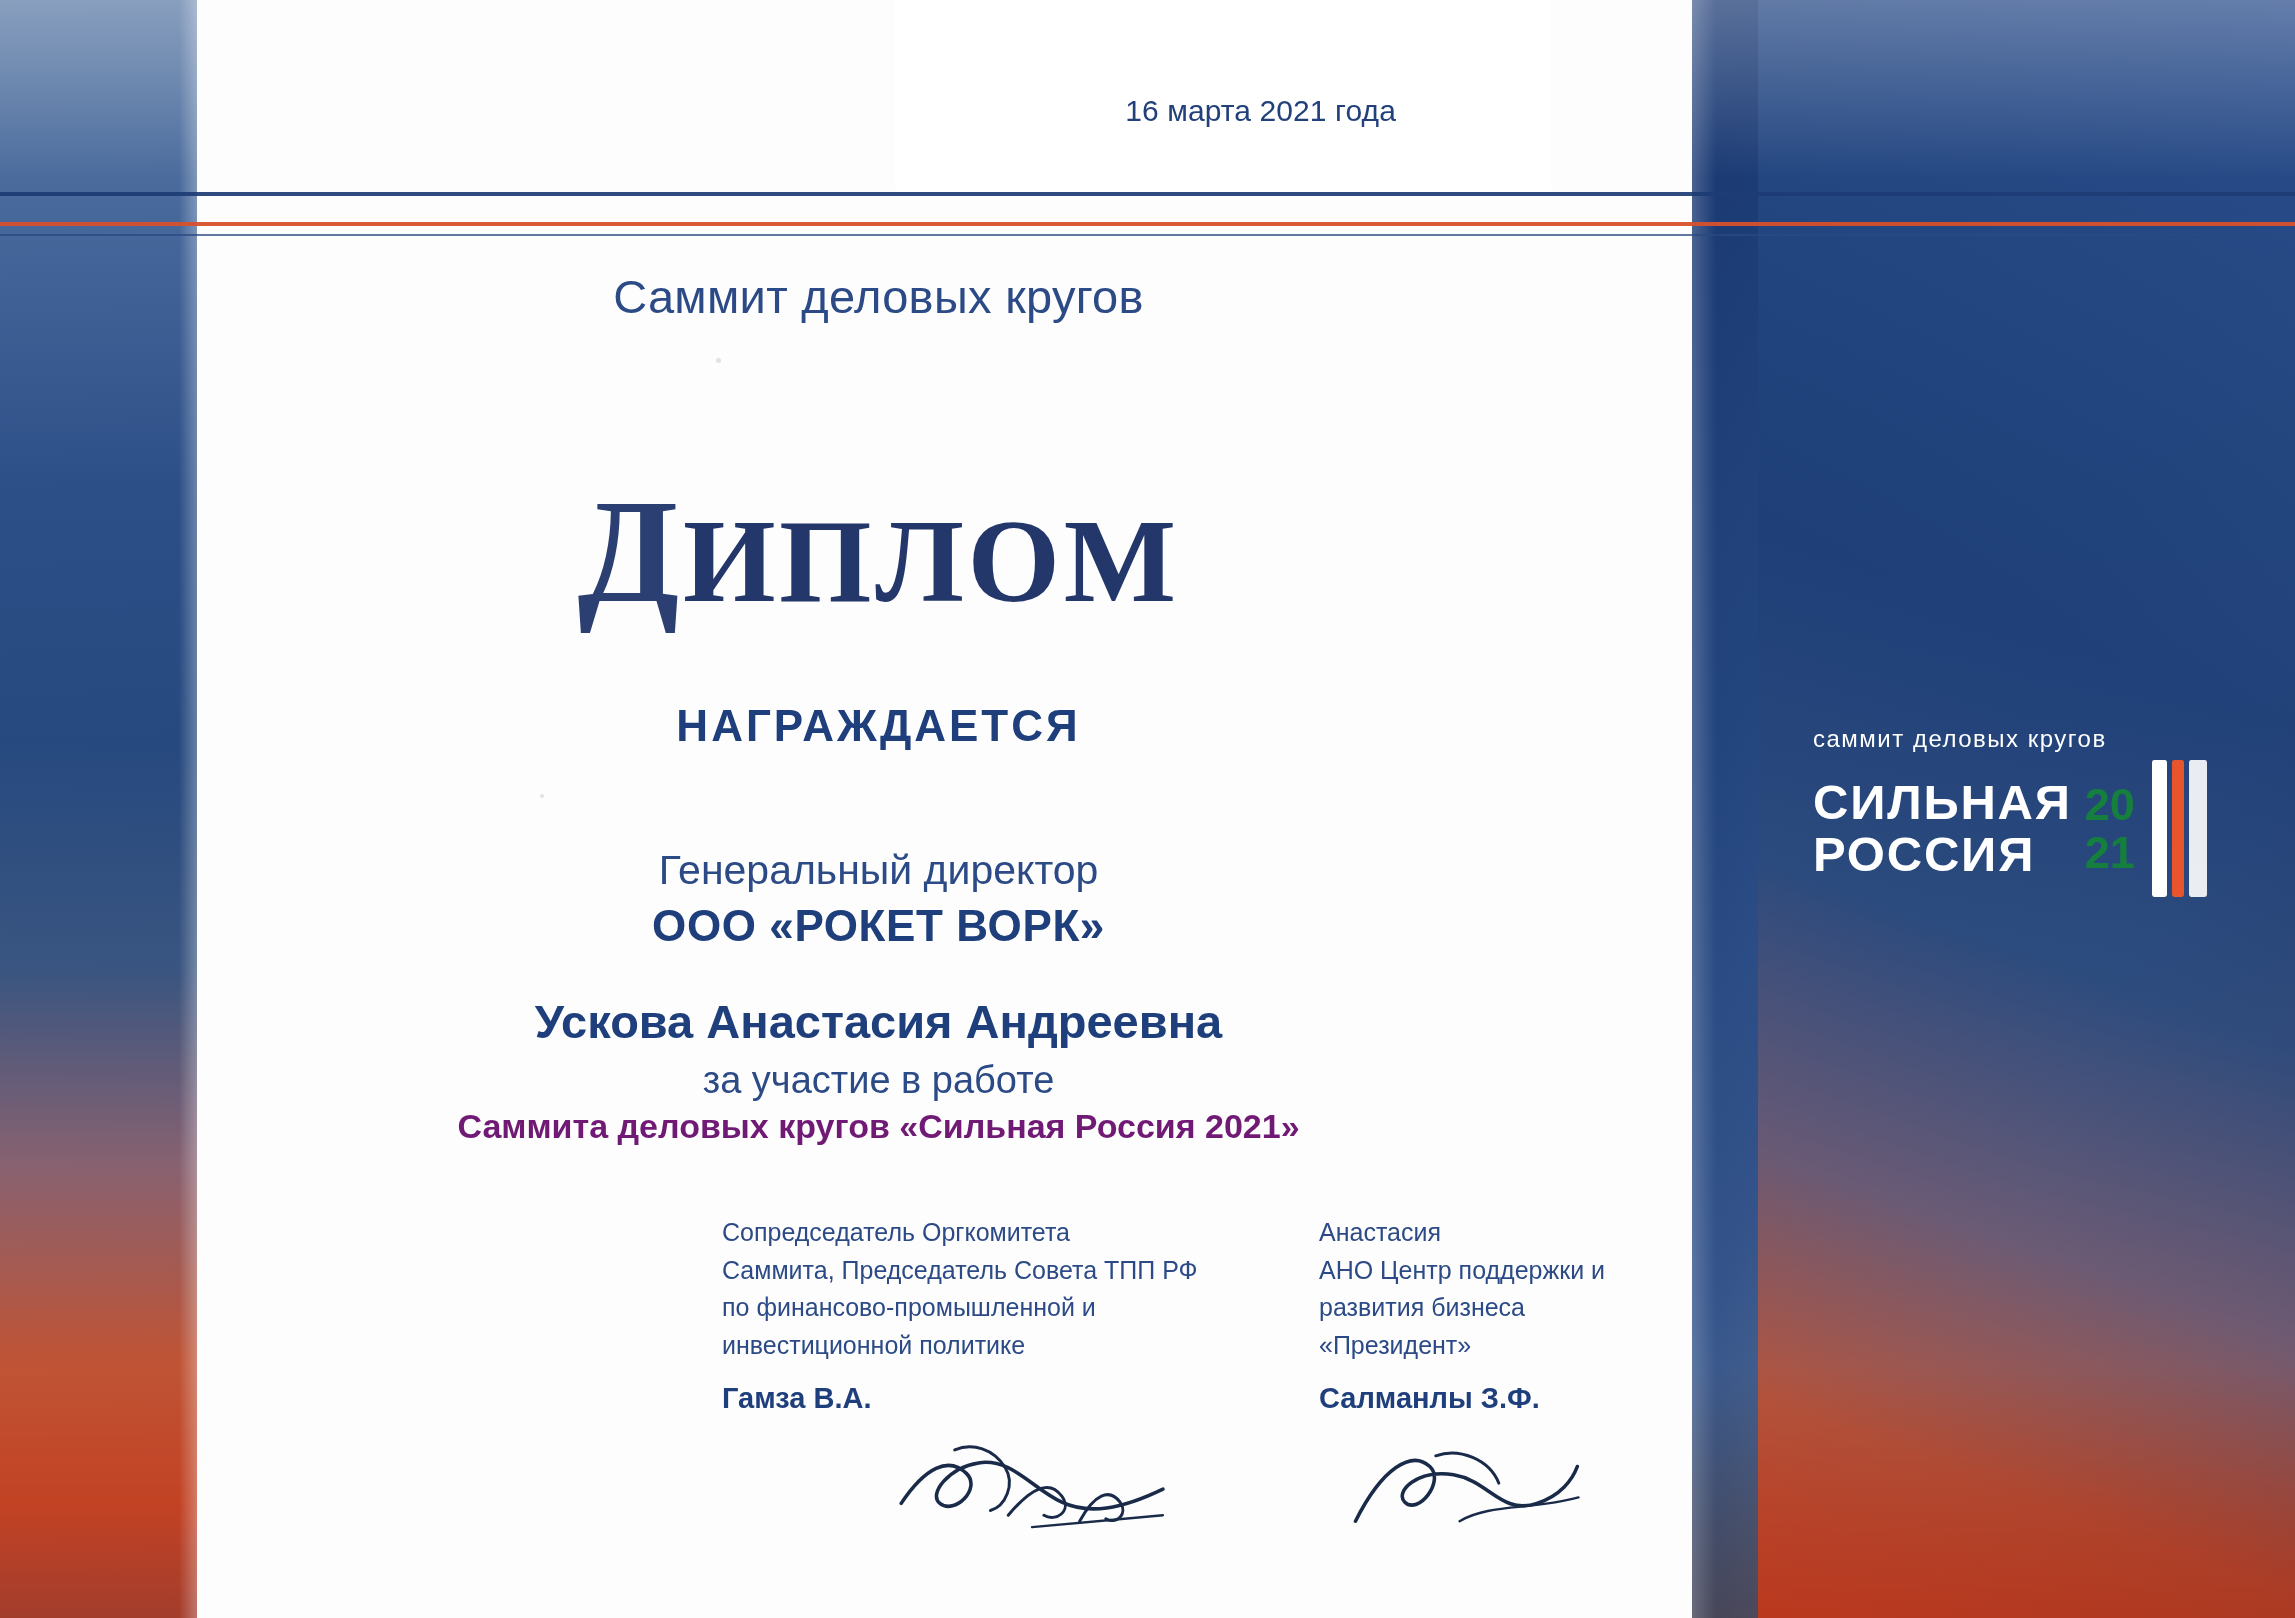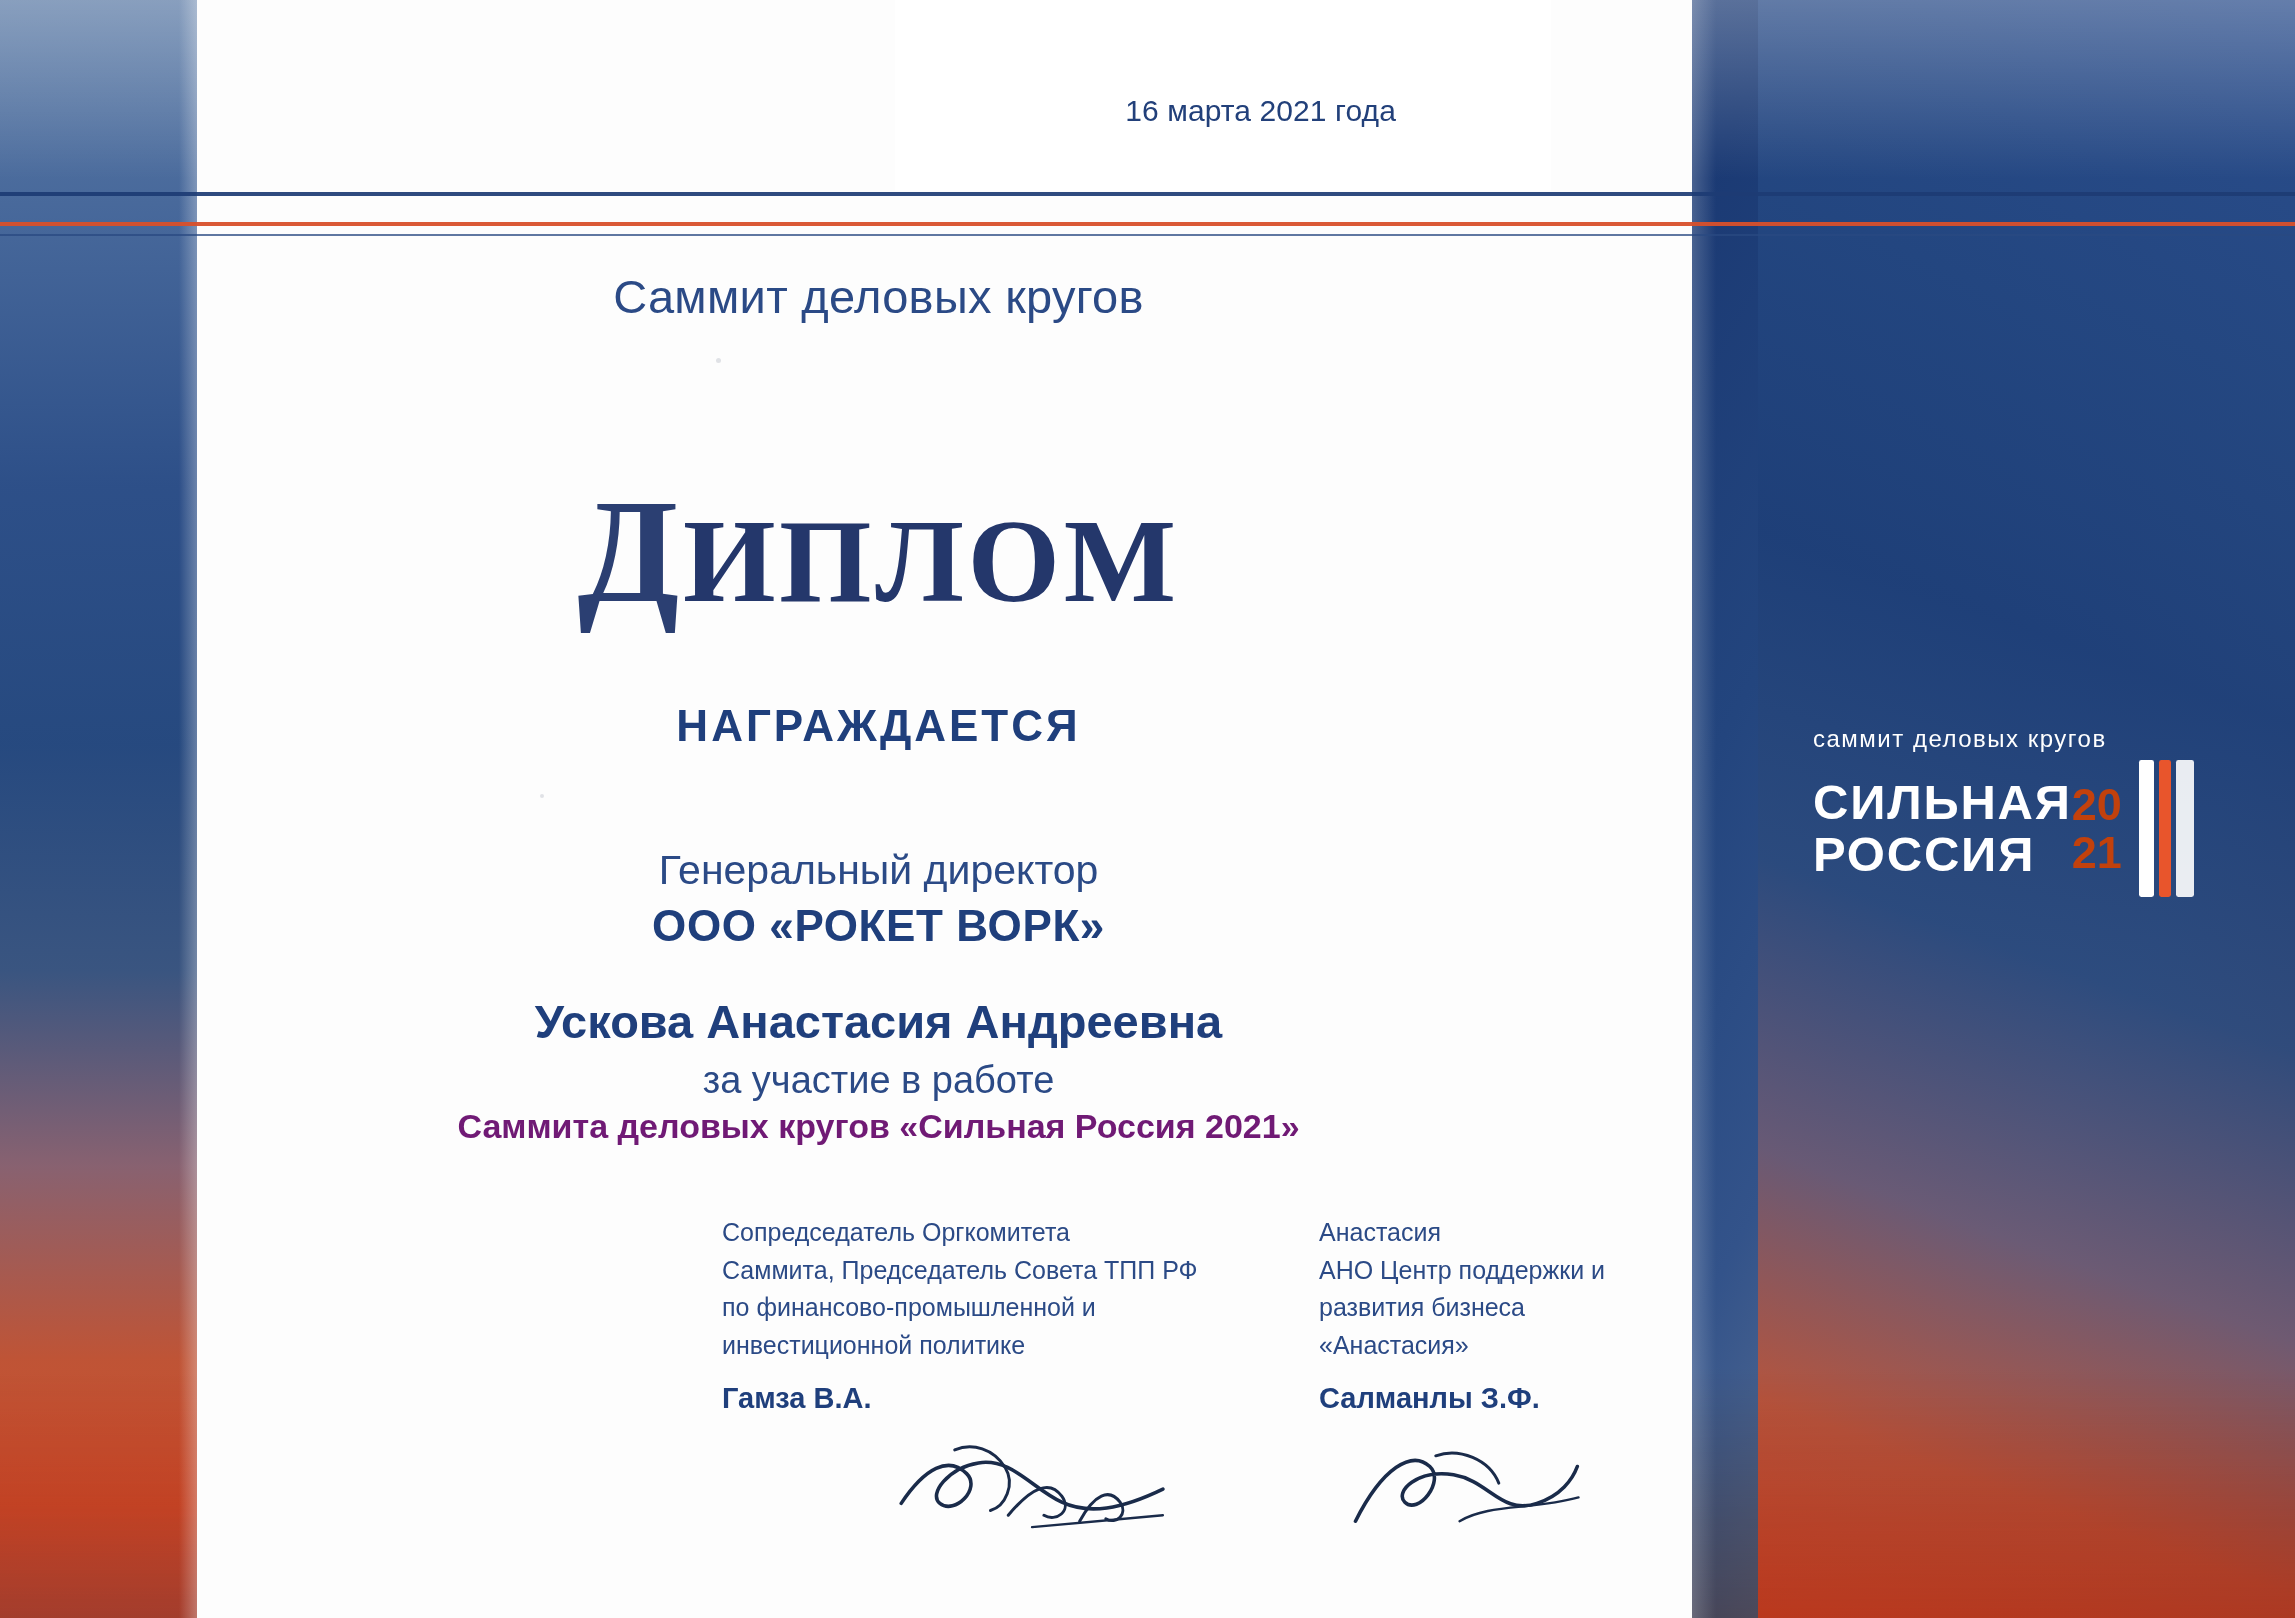--- a/index.html
+++ b/index.html
@@ -290,24 +290,25 @@
     display: flex;
     align-items: center;
   }
   .logo-words {
     font-size: 49px;
     font-weight: bold;
     line-height: 1.06;
     letter-spacing: 1.8px;
   }
   .logo-years {
+    margin-left: 13px;
     font-size: 45px;
     font-weight: bold;
     line-height: 1.06;
-    color: #c2410c;
+    color: #15803d;
   }
   .logo-book {
     margin-left: 16.7px;
     width: 57px;
     height: 137px;
     position: relative;
   }
   .logo-book .pg {
     position: absolute;
     top: 0; bottom: 0;
@@ -374,21 +375,21 @@
       <div>Саммита, Председатель Совета ТПП РФ</div>
       <div>по финансово-промышленной и</div>
       <div>инвестиционной политике</div>
       <div class="sig-name">Гамза В.А.</div>
     </div>
 
     <div class="sig-block sig-right">
       <div>Анастасия</div>
       <div>АНО Центр поддержки и</div>
       <div>развития бизнеса</div>
-      <div>«Анастасия»</div>
+      <div>«Президент»</div>
       <div class="sig-name">Салманлы З.Ф.</div>
     </div>
   </div>
 
   <div class="sig-mark sig-mark-left">
     <svg viewBox="0 0 520 190" fill="none" xmlns="http://www.w3.org/2000/svg">
       <path d="M30 120 C70 60, 110 40, 140 70 C165 95, 120 140, 95 120 C75 104, 110 60, 160 52 C215 43, 250 95, 300 118 C345 139, 400 130, 470 96" stroke="#1a2b4a" stroke-width="6" stroke-linecap="round"></path>
       <path d="M120 30 C150 18, 185 28, 205 60 C222 88, 205 125, 180 132" stroke="#1a2b4a" stroke-width="5" stroke-linecap="round"></path>
       <path d="M210 140 C250 92, 280 80, 300 108 C318 133, 290 152, 270 140" stroke="#1a2b4a" stroke-width="5" stroke-linecap="round"></path>
       <path d="M330 150 C355 104, 380 94, 398 118 C412 138, 392 156, 374 146" stroke="#1a2b4a" stroke-width="5" stroke-linecap="round"></path>

